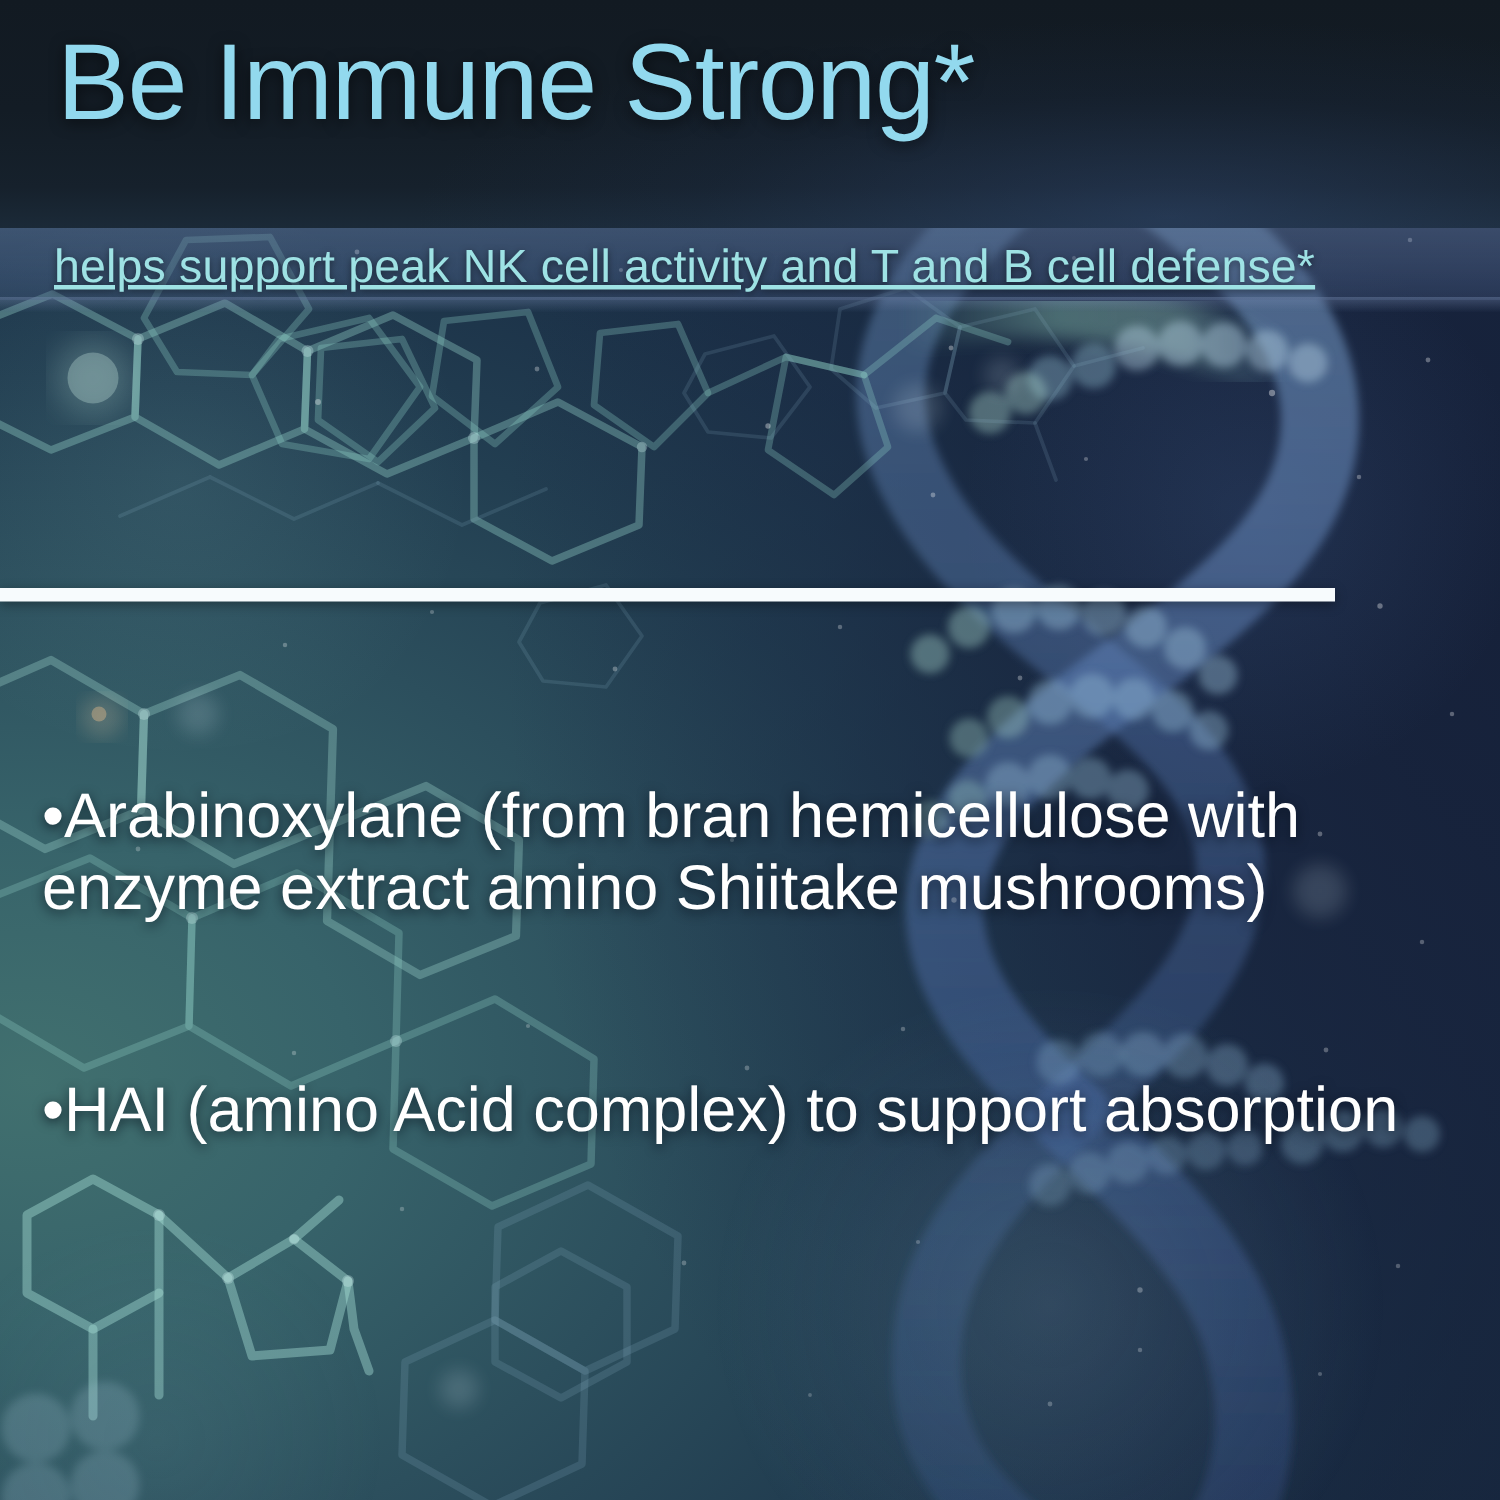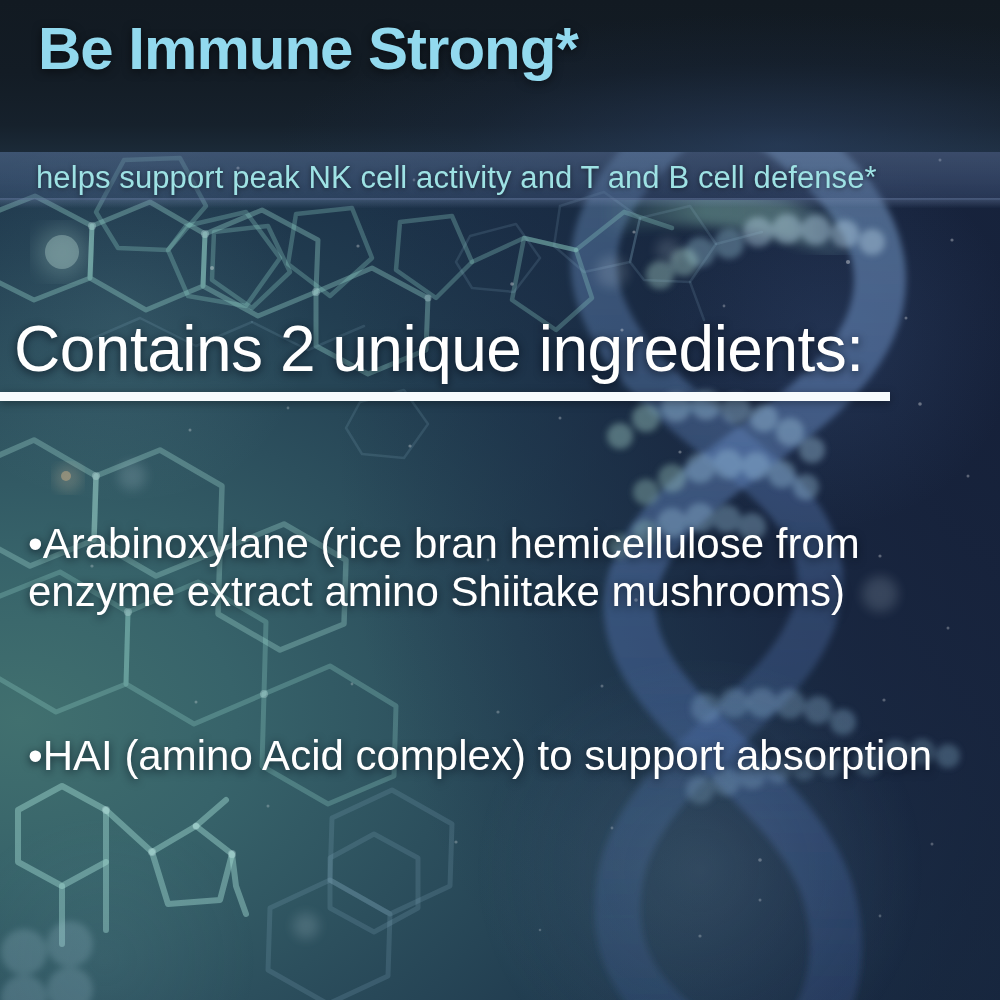--- a/index.html
+++ b/index.html
@@ -46,31 +46,32 @@
   .glow-a{left:470px;top:660px;width:460px;height:420px;background:radial-gradient(circle,rgba(150,185,205,.17) 0%,rgba(120,160,190,.07) 45%,rgba(0,0,0,0) 72%);}
   .glow-b{left:-90px;top:140px;width:420px;height:360px;background:radial-gradient(circle,rgba(150,210,210,.10) 0%,rgba(0,0,0,0) 70%);}
   .glow-c{left:640px;top:150px;width:380px;height:380px;background:radial-gradient(circle,rgba(90,130,190,.16) 0%,rgba(0,0,0,0) 70%);}
   .glow-d{left:-60px;top:820px;width:330px;height:280px;background:radial-gradient(circle,rgba(120,170,180,.10) 0%,rgba(0,0,0,0) 70%);}
 
   svg.layer{position:absolute;left:0;top:0;width:1000px;height:1000px;}
 
   
   .title{
     position:absolute;left:38px;top:14px;
-    font-size:60px;font-weight:700;letter-spacing:-1px;
+    font-size:72px;font-weight:400;letter-spacing:-1px;
     color:#92d9ee;
     text-shadow:0 2px 10px rgba(0,0,0,.55);
     white-space:nowrap;
   }
   .subtitle{
     position:absolute;left:36px;top:160px;
     font-size:31px;font-weight:400;letter-spacing:.1px;
     color:#9ee2e4;
     text-shadow:0 1px 5px rgba(0,0,0,.5);
     white-space:nowrap;
+    text-decoration:underline;
   }
   .heading{
     position:absolute;left:14px;top:312px;
     font-size:64px;font-weight:400;letter-spacing:-.5px;
     color:#ffffff;
     text-shadow:0 2px 9px rgba(5,14,26,.75);
     white-space:nowrap;
   }
   .rule{
     position:absolute;left:0px;top:392px;width:890px;height:9px;
@@ -80,21 +81,21 @@
   .bullets{
     position:absolute;left:28px;top:520px;width:944px;
   }
   .bullet-line{
     font-size:42px;font-weight:400;line-height:48px;
     color:#ffffff;
     text-shadow:0 2px 8px rgba(5,14,26,.7);
     white-space:nowrap;
   }
   .bullet-2{
-    position:absolute;left:28px;top:732px;
+    position:absolute;left:28px;top:716px;
     font-size:42px;font-weight:400;line-height:48px;
     color:#ffffff;
     text-shadow:0 2px 8px rgba(5,14,26,.7);
     white-space:nowrap;
   }
 </style>
 </head>
 <body>
 
 <div id="stage">
@@ -399,23 +400,22 @@
   <div class="glow glow-a"></div>
   <div class="glow glow-d"></div>
 
   <div class="bg-topdark"></div>
   <div class="bg-subband"></div>
   <div class="bg-subband-edge"></div>
 
   <div class="title">Be Immune Strong*</div>
   <div class="subtitle">helps support peak NK cell activity and T and B cell defense*</div>
 
-  <div class="heading">Contains 2 unique ingredients:</div>
   <div class="rule"></div>
 
   <div class="bullets">
-    <div class="bullet-line">•Arabinoxylane (rice bran hemicellulose from</div>
+    <div class="bullet-line">•Arabinoxylane (from bran hemicellulose with</div>
     <div class="bullet-line">enzyme extract amino Shiitake mushrooms)</div>
   </div>
 
   <div class="bullet-2">•HAI (amino Acid complex) to support absorption</div>
 
 </div>
 
 </body></html>

